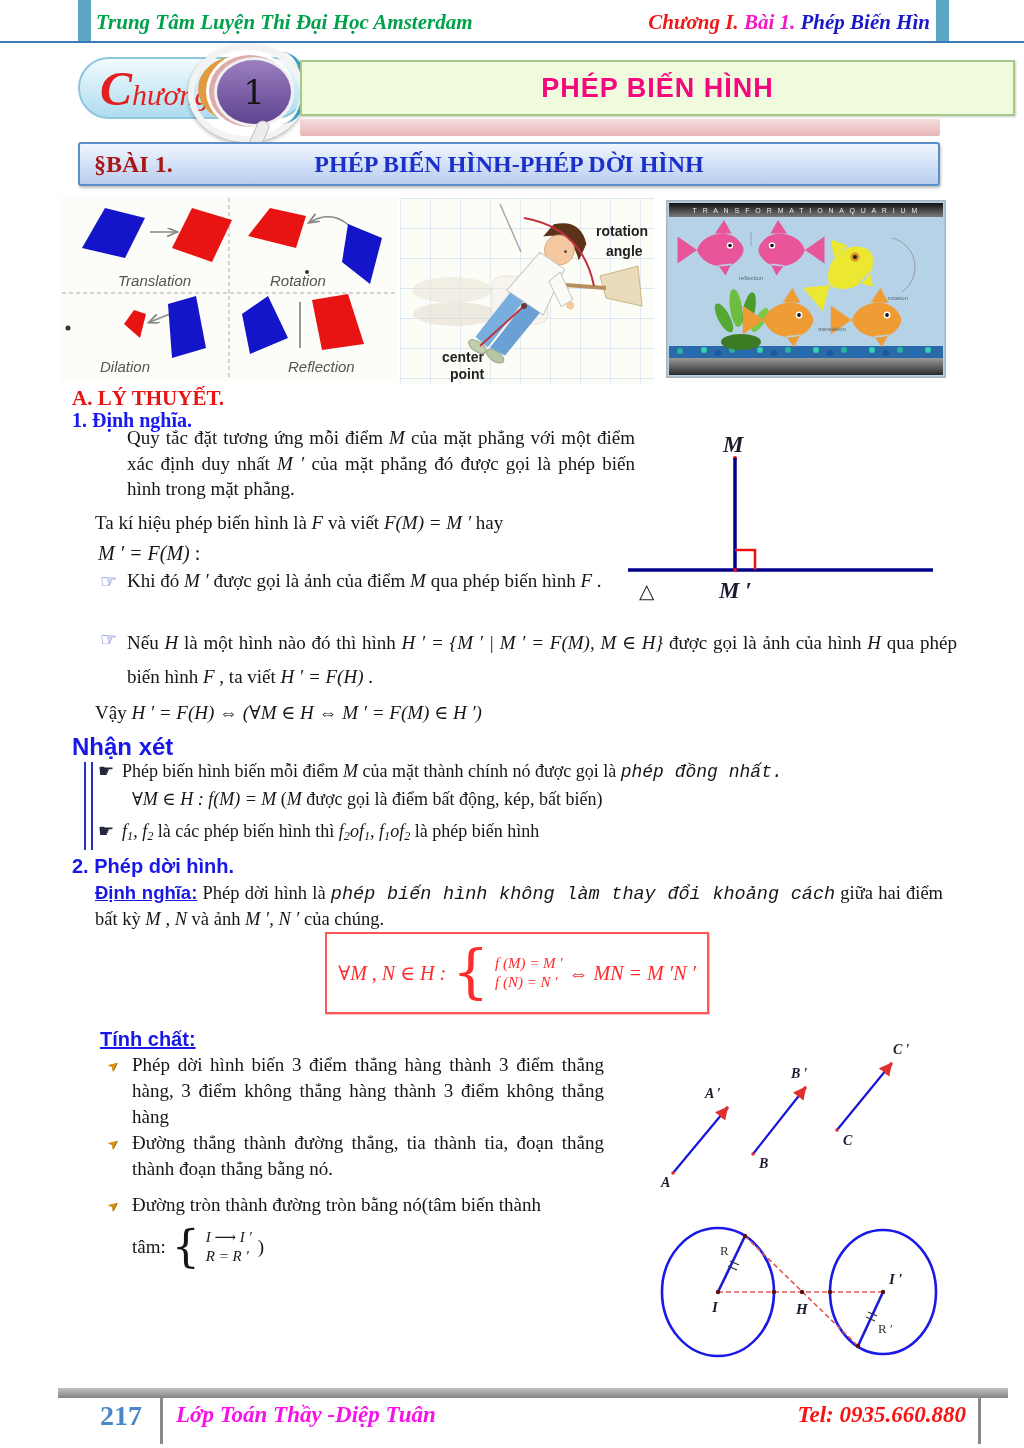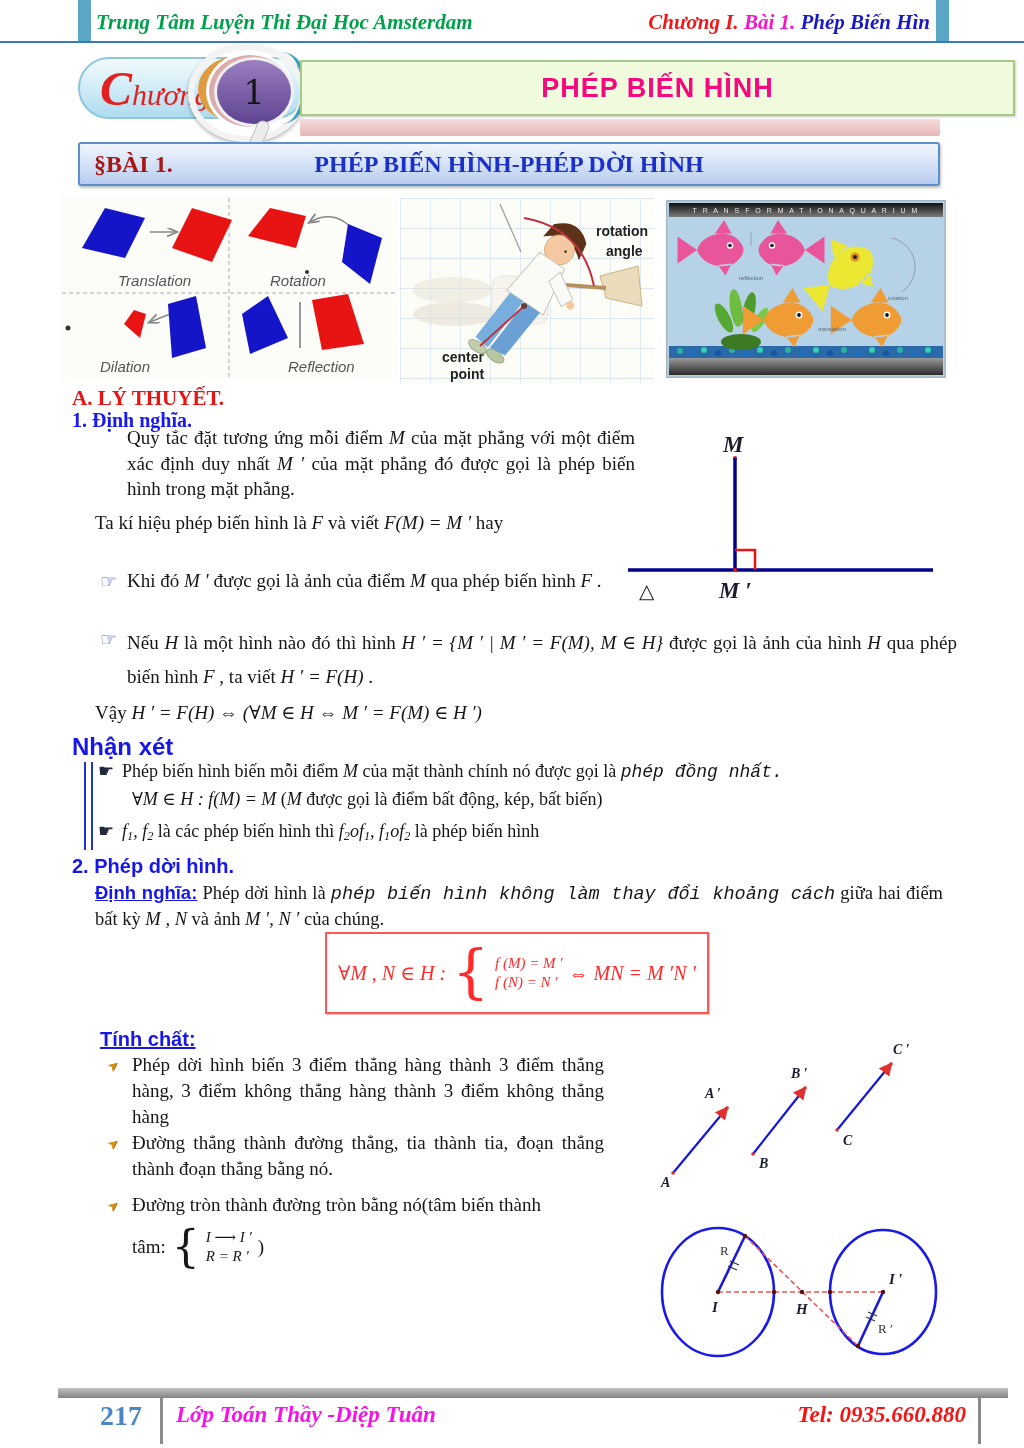--- a/index.html
+++ b/index.html
@@ -253,20 +253,21 @@
     <circle cx="221" cy="115" r="3.4" fill="#fff"></circle>
       <circle cx="221" cy="115" r="1.9" fill="#111"></circle>
     <text x="166" y="131" text-anchor="middle" class="tiny-label">translation</text>
   </svg>
 
   <div class="abs h-red" style="left:72px;top:386px;">A. LÝ THUYẾT.</div>
   <div class="abs h-blue" style="left:72px;top:409px;">1. Định nghĩa.</div>
 
   <div class="abs body-text" style="left:95px;top:425px;width:508px;margin-left:32px;"><span>Quy tắc đặt tương ứng mỗi điểm </span><span class="m">M</span><span> của mặt phẳng với một điểm xác định duy nhất </span><span class="m">M ′</span><span> của mặt phẳng đó được gọi là phép biến hình trong mặt phẳng.</span></div>
   <div class="abs body-text" style="left:95px;top:510px;width:520px;"><span>Ta kí hiệu phép biến hình là </span><span class="m">F</span><span> và viết </span><span class="m">F(M) = M ′</span><span> hay</span></div>
+  <div class="abs body-text" style="left:98px;top:541px;width:300px;font-size:20px;"><span class="m">M ′ = F(M)</span><span> :</span></div>
 
   <div class="abs hand1" style="left:100px;top:570px;">☞</div>
   <div class="abs body-text" style="left:127px;top:568px;width:478px;"><span>Khi đó </span><span class="m">M ′</span><span> được gọi là ảnh của điểm </span><span class="m">M</span><span>  qua phép biến hình </span><span class="m">F</span><span> .</span></div>
 
   <div class="abs hand1" style="left:100px;top:628px;">☞</div>
   <div class="abs body-text" style="left:127px;top:626px;width:830px;line-height:34px;"><span>Nếu </span><span class="m">H</span><span> là một hình nào đó thì hình </span><span class="m">H ′ = {M ′ | M ′ = F(M), M ∈ H}</span><span> được gọi là ảnh của hình </span><span class="m">H</span><span> qua phép biến hình </span><span class="m">F</span><span> , ta viết </span><span class="m">H ′ = F(H)</span><span> .</span></div>
 
   <div class="abs body-text" style="left:95px;top:700px;width:600px;"><span>Vậy </span><span class="m">H ′ = F(H) ⇔ (∀M ∈ H ⇔ M ′ = F(M) ∈ H ′)</span></div>
 
   <svg class="abs" style="left:615px;top:432px;" width="330" height="175" viewBox="0 0 330 175">

